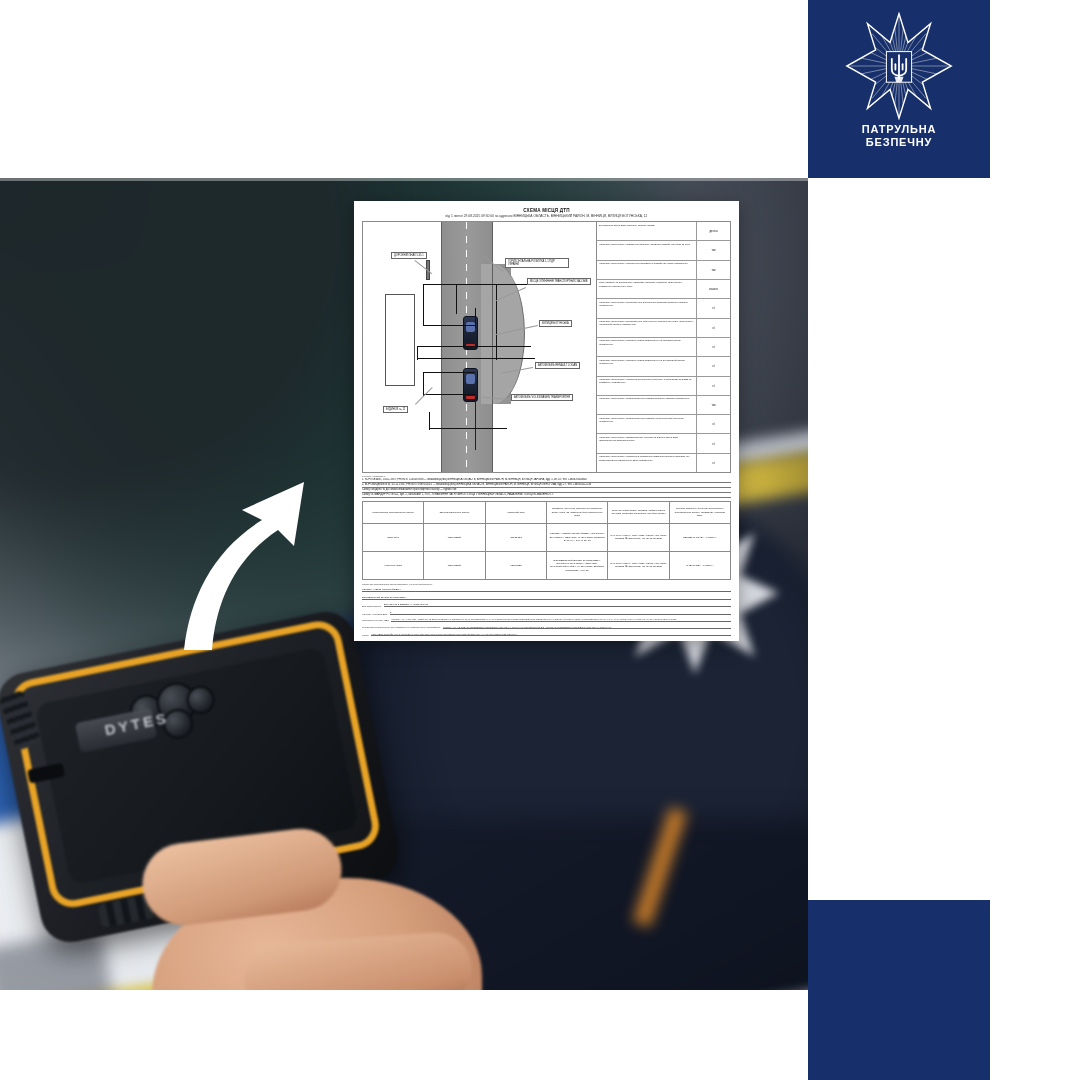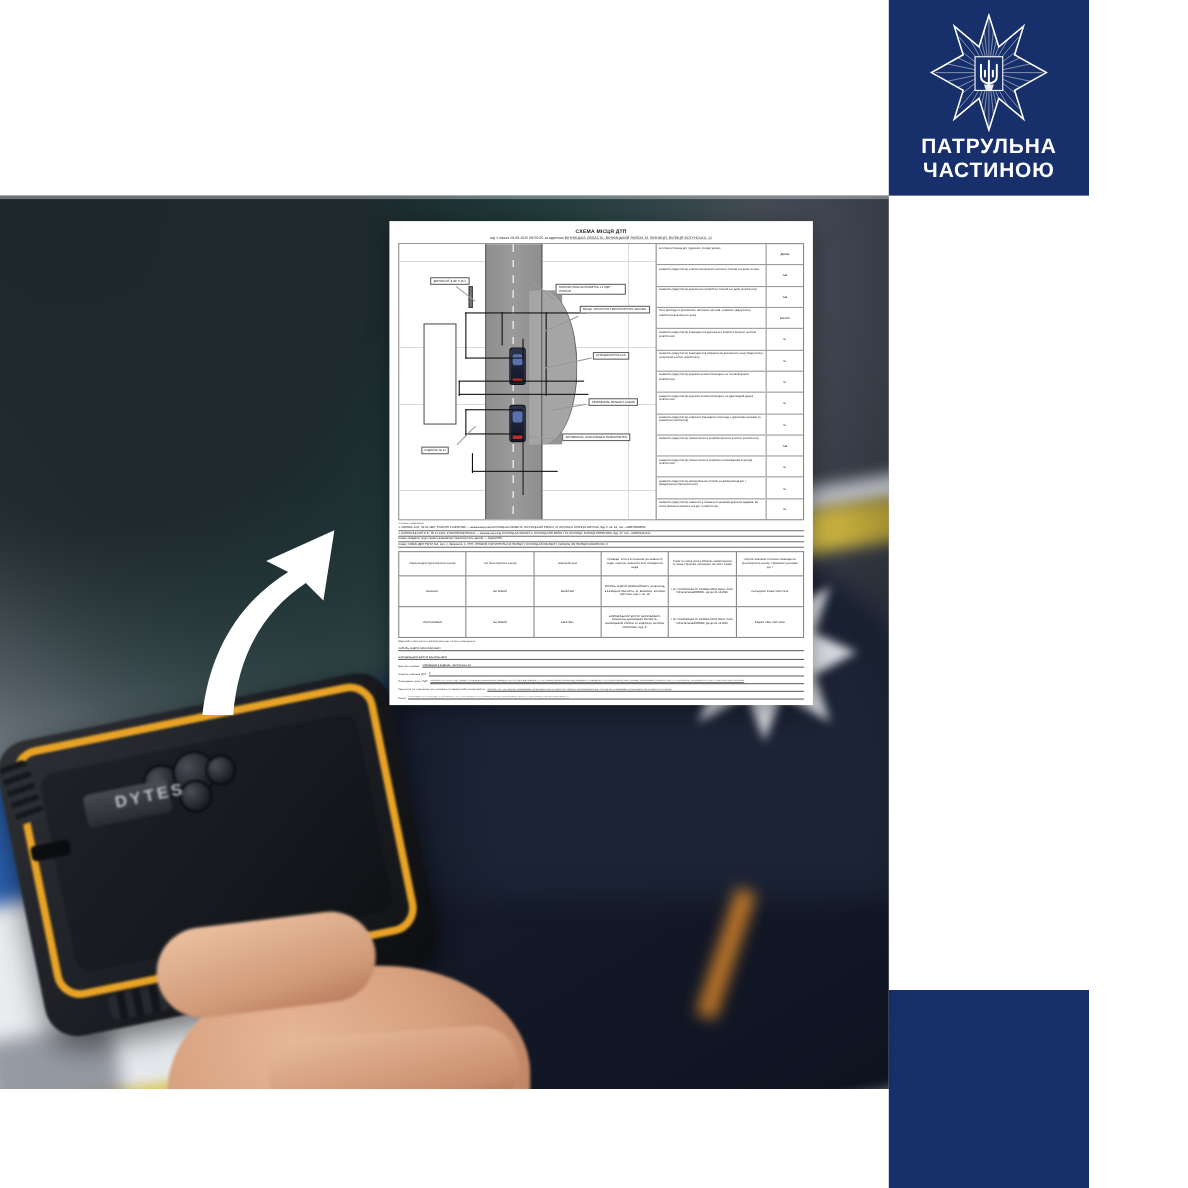--- a/index.html
+++ b/index.html
@@ -35,21 +35,21 @@
   #logo-block {
     position:absolute; left:808px; top:0; width:182px; height:178px;
     background:#17306b;
     display:flex; flex-direction:column;
     align-items:center; justify-content:flex-start;
     padding-top:12px;
   }
   #logo-mark { width:108px; height:108px; display:block; }
   #logo-text {
     margin-top:3px;
-    color:#ffffff; font-weight:bold; font-size:19px;
+    color:#ffffff; font-weight:bold; font-size:11px;
     line-height:1.18; text-align:center; letter-spacing:0.8px;
   }
 
   
   #photo {
     position:absolute; left:0; top:178px; width:808px; height:812px;
     overflow:hidden;
     background:#111418;
   }
   
@@ -401,21 +401,21 @@
         <line x1="60" y1="48" x2="60" y2="74"></line>
         <path d="M52 52 L52 64 Q52 70 60 71"></path>
         <path d="M68 52 L68 64 Q68 70 60 71"></path>
         <line x1="56" y1="58" x2="56" y2="64"></line>
         <line x1="64" y1="58" x2="64" y2="64"></line>
       </g>
       <path d="M55 72 L65 72 L63 78 L57 78 Z" fill="#ffffff" opacity=".9"></path>
     </svg>
     <div id="logo-text">
       <div>ПАТРУЛЬНА</div>
-      <div>ЧАСТИНОЮ</div>
+      <div>БЕЗПЕЧНУ</div>
     </div>
   </div>
 </div>
 
 <div id="photo">
   <div class="bg"></div>
   <div class="car-blue"></div>
   <div class="car-white"></div>
   <div class="car-yellow"></div>
   <div class="car-glyph"></div>

